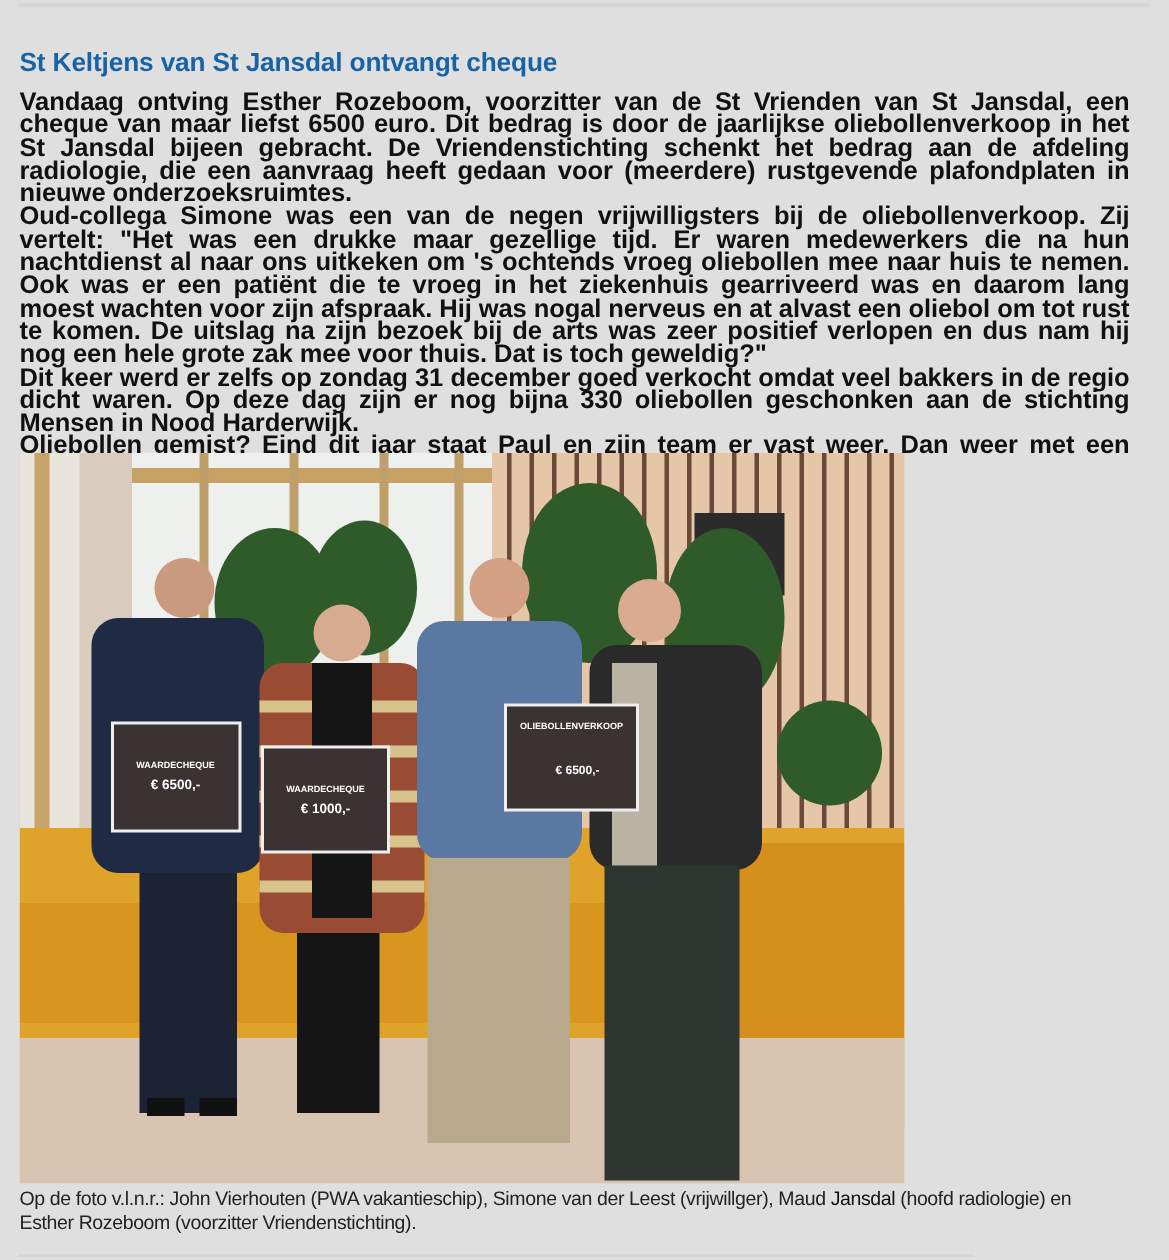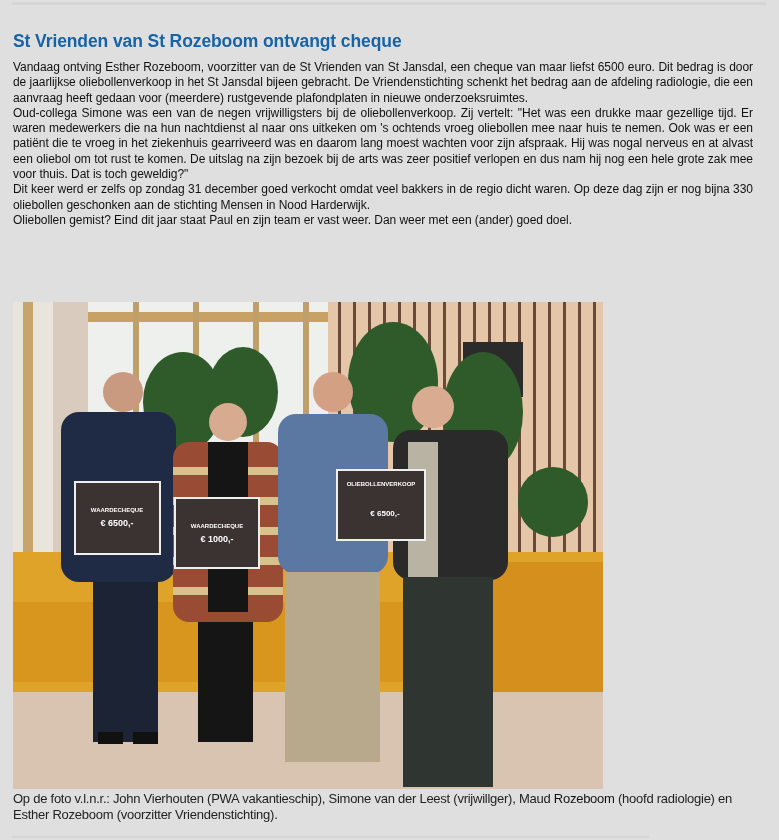--- a/index.html
+++ b/index.html
@@ -20,43 +20,44 @@
     }
     .article { position: absolute; left: 13px; top: 26px; width: 740px; }
     .title {
       font-family: "Liberation Sans", sans-serif;
       font-weight: bold; font-size: 17.5px; color: #1763a6;
       margin: 0; letter-spacing: -0.1px;
       height: 30px; line-height: 30px;
     }
     .body-text {
       position: absolute; left: 13px; top: 60px; width: 740px;
-      font-size: 12px; line-height: 15.3px; text-align: justify;
+      font-size: 17px; line-height: 15.3px; text-align: justify;
       letter-spacing: -0.05px;
+      font-weight: bold;
     }
     .body-text p { margin: 0; }
     .body-text p.last { text-align-last: left; }
     .photo {
       position: absolute; left: 13px; top: 302px; width: 590px; height: 487px;
       overflow: hidden; background: #e6d2bd;
     }
     .caption {
       position: absolute; left: 13px; top: 791px; width: 740px;
       font-size: 13px; line-height: 16px; color: #222;
       letter-spacing: -0.25px;
     }
     .caption b { font-weight: normal; color: #111; }
   </style>
 </head>
 <body>
 
 <div class="top-rule"></div>
 
 <div class="article">
-  <h1 class="title">St Vrienden van St Rozeboom ontvangt cheque</h1>
+  <h1 class="title">St Keltjens van St Jansdal ontvangt cheque</h1>
 </div>
 
 <div class="body-text">
   <p>Vandaag ontving Esther Rozeboom, voorzitter van de St Vrienden van St Jansdal, een cheque van maar liefst 6500 euro. Dit bedrag is door de jaarlijkse oliebollenverkoop in het St Jansdal bijeen gebracht. De Vriendenstichting schenkt het bedrag aan de afdeling radiologie, die een aanvraag heeft gedaan voor (meerdere) rustgevende plafondplaten in nieuwe onderzoeksruimtes.</p>
   <p>Oud-collega Simone was een van de negen vrijwilligsters bij de oliebollenverkoop. Zij vertelt: "Het was een drukke maar gezellige tijd. Er waren medewerkers die na hun nachtdienst al naar ons uitkeken om 's ochtends vroeg oliebollen mee naar huis te nemen. Ook was er een patiënt die te vroeg in het ziekenhuis gearriveerd was en daarom lang moest wachten voor zijn afspraak. Hij was nogal nerveus en at alvast een oliebol om tot rust te komen. De uitslag na zijn bezoek bij de arts was zeer positief verlopen en dus nam hij nog een hele grote zak mee voor thuis. Dat is toch geweldig?"</p>
   <p class="last">Dit keer werd er zelfs op zondag 31 december goed verkocht omdat veel bakkers in de regio dicht waren. Op deze dag zijn er nog bijna 330 oliebollen geschonken aan de stichting Mensen in Nood Harderwijk.</p>
   <p class="last">Oliebollen gemist? Eind dit jaar staat Paul en zijn team er vast weer. Dan weer met een (ander) goed doel.</p>
 </div>
 
 <div class="photo">
@@ -149,16 +150,16 @@
     </g>
     <g>
       <rect x="324" y="168" width="88" height="70" fill="#3b3232" stroke="#eee" stroke-width="2"></rect>
       <text x="368" y="184" fill="#fff" font-size="6" font-family="Liberation Sans, sans-serif" text-anchor="middle" font-weight="bold">OLIEBOLLENVERKOOP</text>
       <text x="372" y="214" fill="#fff" font-size="8" font-family="Liberation Sans, sans-serif" text-anchor="middle" font-weight="bold">€ 6500,-</text>
     </g>
   </svg>
 </div>
 
 <div class="caption">
-  <span>Op de foto v.l.n.r.: John Vierhouten (PWA vakantieschip), Simone van der Leest (vrijwillger), Maud </span><b>Rozeboom</b><span> (hoofd radiologie) en Esther Rozeboom (voorzitter Vriendenstichting).</span>
+  <span>Op de foto v.l.n.r.: John Vierhouten (PWA vakantieschip), Simone van der Leest (vrijwillger), Maud </span><b>Jansdal</b><span> (hoofd radiologie) en Esther Rozeboom (voorzitter Vriendenstichting).</span>
 </div>
 
 <div class="bottom-rule"></div>
 
 </body></html>

